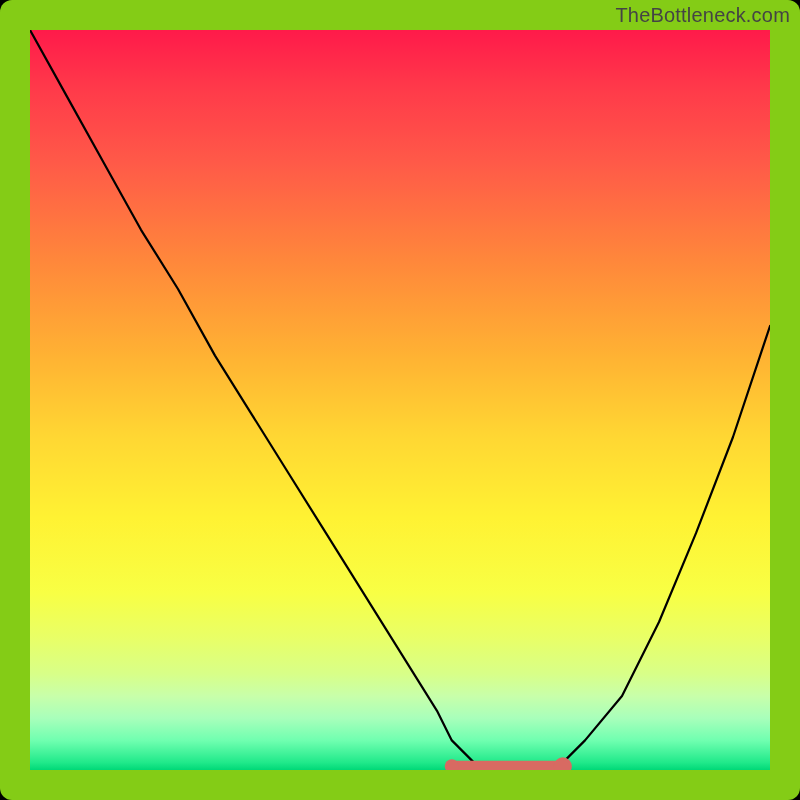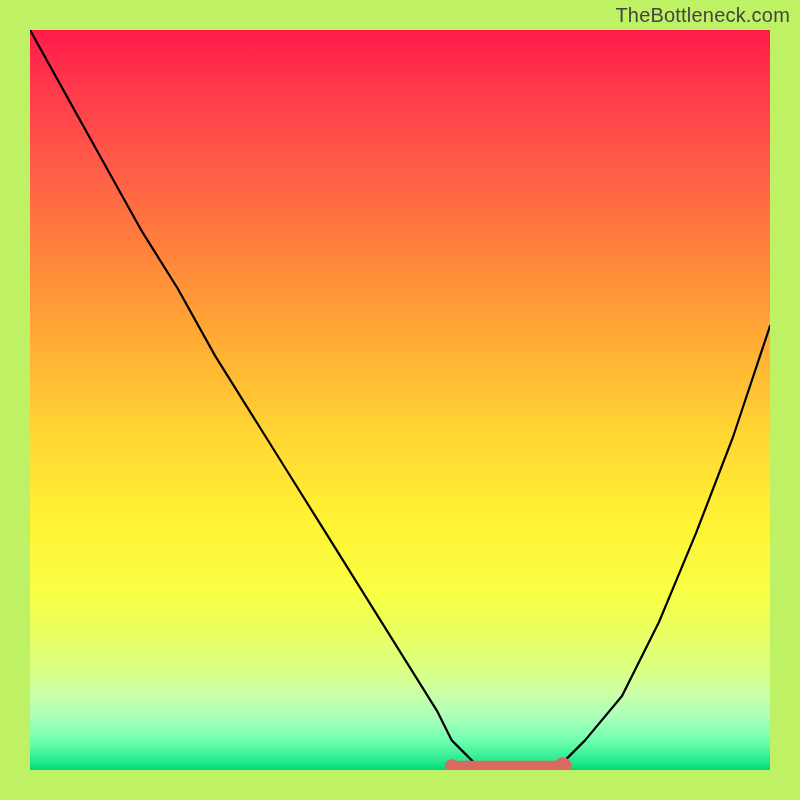--- a/index.html
+++ b/index.html
@@ -8,21 +8,22 @@
     background: #000;
     width: 800px;
     height: 800px;
     overflow: hidden;
     font-family: Arial, Helvetica, sans-serif;
   }
   .stage {
     position: relative;
     width: 800px;
     height: 800px;
-    background: #bef264;
+    background: #84cc16;
+    border-radius: 12px;
   }
   .plot-area {
     position: absolute;
     left: 30px;
     top: 30px;
     width: 740px;
     height: 740px;
   }
   .gradient-bg {
     position: absolute;

